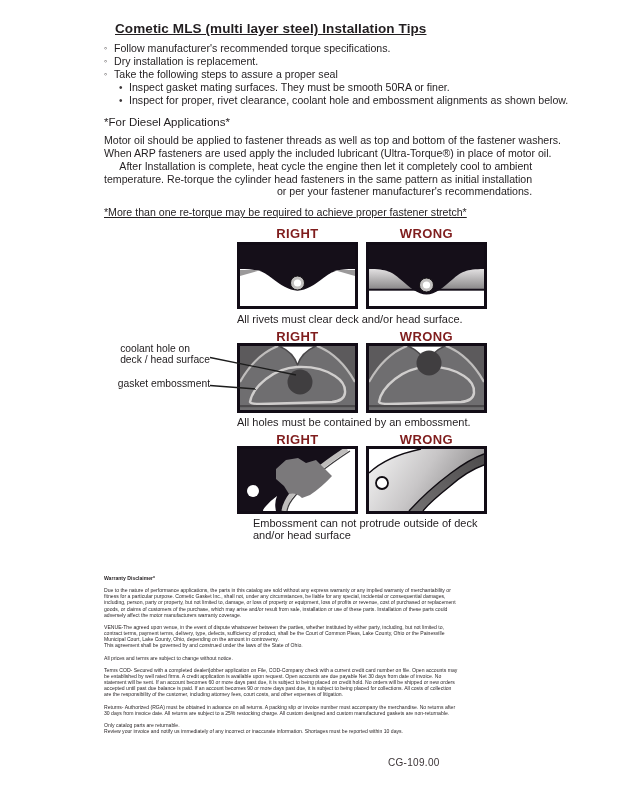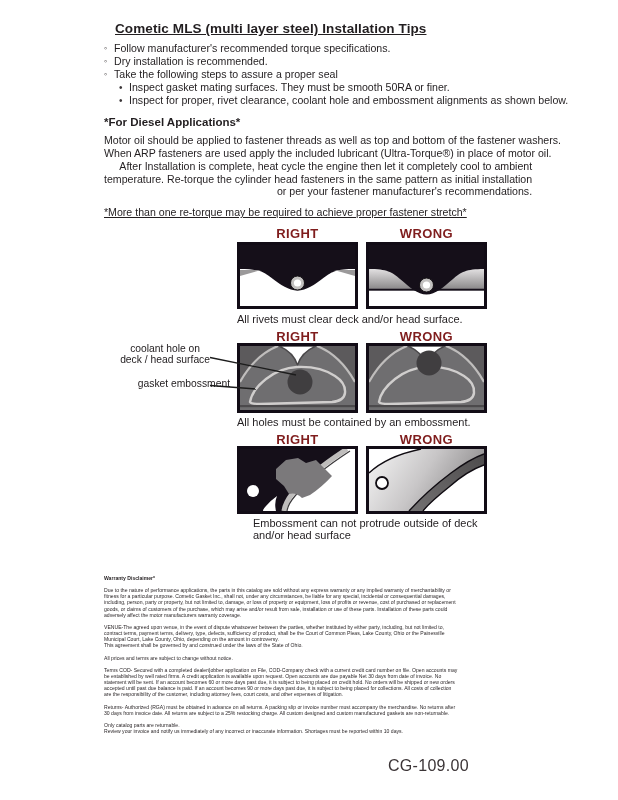--- a/index.html
+++ b/index.html
@@ -15,50 +15,50 @@
     left:115px;top:21px;font-size:13.5px;font-weight:bold;
     text-decoration:underline;letter-spacing:0.1px;
   }
   
   .tips{left:104px;top:42px;font-size:10.6px;line-height:13px;}
   .tip-row{display:flex;}
   .tip-marker{width:10px;font-size:9px;line-height:13px;color:#3a3537;}
   .sub{margin-left:15px;}
   .sub .tip-marker{font-size:10px;}
   
-  .diesel-h{left:104px;top:116px;font-size:11.5px;font-weight:bold;}
+  .diesel-h{left:104px;top:116px;font-size:11.5px;font-weight:normal;}
   .body-p{left:104px;font-size:10.6px;line-height:12.6px;}
   
   .dlabel{width:121px;text-align:center;font-size:13px;font-weight:bold;
     color:#7f1d1d;letter-spacing:0.4px;}
   .caption{font-size:11px;line-height:12px;}
   .dbox{box-sizing:border-box;width:121px;border:3px solid #120c16;background:#fff;}
   .dbox svg{display:block;}
-  .callout{font-size:10.3px;line-height:11px;text-align:center;color:#1f1b1d;}
+  .callout{font-size:10.3px;line-height:11px;text-align:left;color:#1f1b1d;}
   
   .disc{left:104px;top:575px;width:418px;font-size:5.1px;line-height:6.15px;color:#2b2628;}
   .disc .dp{margin:0 0 6px 0;}
   .disc .dh{font-weight:bold;margin:0 0 6px 0;}
-  .pcode{left:388px;top:757px;font-size:16px;color:#3b3436;letter-spacing:0.3px;}
+  .pcode{left:388px;top:757px;font-size:10px;color:#3b3436;letter-spacing:0.3px;}
 </style>
 </head>
 <body>
 
 <div class="page">
 
   <div class="abs title">Cometic MLS (multi layer steel) Installation Tips</div>
 
   <div class="abs tips">
     <div class="tip-row">
       <span class="tip-marker">◦</span>
       <span class="pre">Follow manufacturer's recommended torque specifications.</span>
     </div>
     <div class="tip-row">
       <span class="tip-marker">◦</span>
-      <span class="pre">Dry installation is recommended.</span>
+      <span class="pre">Dry installation is replacement.</span>
     </div>
     <div class="tip-row">
       <span class="tip-marker">◦</span>
       <span class="pre">Take the following steps to assure a proper seal</span>
     </div>
     <div class="tip-row sub">
       <span class="tip-marker">•</span>
       <span class="pre">Inspect gasket mating surfaces.  They must be smooth 50RA or finer.</span>
     </div>
     <div class="tip-row sub">
@@ -106,21 +106,21 @@
     </svg>
   </div>
 
   <div class="abs caption" style="left:237px;top:313px;">All rivets must clear deck and/or head surface.</div>
 
   <div class="abs dlabel" style="left:237px;top:329px;">RIGHT</div>
   <div class="abs dlabel" style="left:366px;top:329px;">WRONG</div>
 
   <div class="abs callout pre" style="right:408px;top:343px;">coolant hole on
 deck / head surface</div>
-  <div class="abs callout pre" style="right:388px;top:378px;">gasket embossment</div>
+  <div class="abs callout pre" style="right:408px;top:378px;">gasket embossment</div>
 
   <div class="abs dbox" style="left:237px;top:343px;height:70px;">
     <svg width="115" height="64" viewBox="0 0 115 64">
       <rect x="0" y="0" width="115" height="64" fill="#6f6e70"></rect>
       <path d="M0,0 L38,0 Q15,9 0,36 Z" fill="#5c5a5c"></path>
       <path d="M115,0 L77,0 Q100,9 115,36 Z" fill="#5c5a5c"></path>
       <path d="M0,36 Q15,9 38,0" fill="none" stroke="#bfbdbc" stroke-width="2.2"></path>
       <path d="M115,36 Q100,9 77,0" fill="none" stroke="#bfbdbc" stroke-width="2.2"></path>
       <path d="M39,0 Q53.5,6 57.5,19 Q61.5,6 76,0 Z" fill="#ffffff" stroke="#4a484a" stroke-width="1.4"></path>
       <path d="M10,56 Q12,44 26,33 Q40,22 57,21 Q80,20 95,30 Q106,37 105,47 Q104,55 92,56 L20,58 Q11,58 10,56 Z" fill="none" stroke="#d0cecd" stroke-width="2.4"></path>

